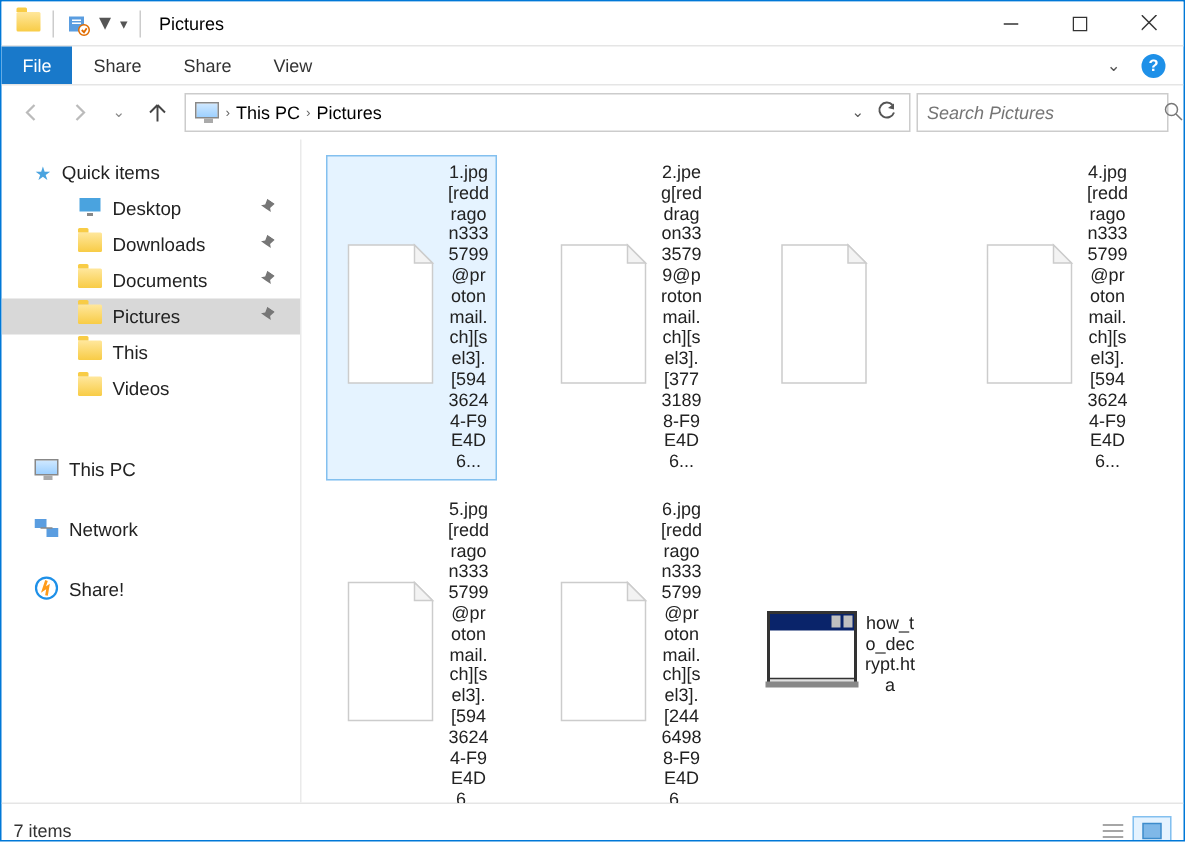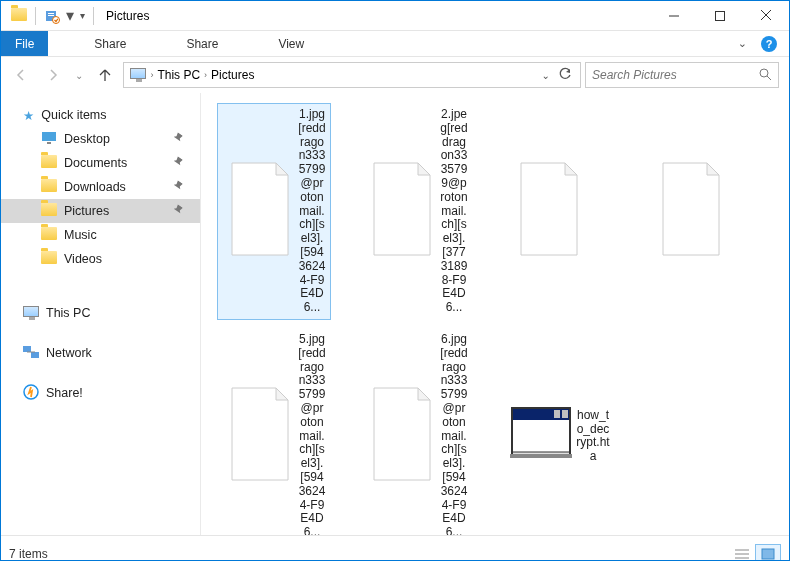--- a/index.html
+++ b/index.html
@@ -5,39 +5,39 @@
 * { margin: 0; padding: 0; box-sizing: border-box; font-family: "Segoe UI", Arial, sans-serif; }
 body { width: 790px; height: 561px; border: 1px solid #0078d7; background: #fff; overflow: hidden; position: relative; }
 
 .titlebar { height: 30px; background: #fff; display: flex; align-items: center; border-bottom: 1px solid #e5e5e5; font-size: 12px; }
 .titlebar .qat { display: flex; align-items: center; padding: 0 4px; gap: 6px; }
 .titlebar .qat .sep { width: 1px; height: 18px; background: #ccc; margin: 0 2px; }
 .titlebar .title { padding: 0 6px; }
 .titlebar .spacer { flex: 1; }
 .titlebar .winbtn { width: 46px; height: 30px; display: flex; align-items: center; justify-content: center; cursor: default; }
 
-.ribbon { height: 26px; display: flex; align-items: center; font-size: 12px; border-bottom: 1px solid #e5e5e5; padding: 0 0 0 0; gap: 32px; }
+.ribbon { height: 26px; display: flex; align-items: center; font-size: 12px; border-bottom: 1px solid #e5e5e5; padding: 0 0 0 0; }
 .ribbon .tab { padding: 0 14px; height: 100%; display: flex; align-items: center; color: #333; }
 .ribbon .tab.file { background: #1979ca; color: #fff; }
 .ribbon .help { margin-left: auto; display: flex; align-items: center; padding: 0 12px; gap: 14px; }
 
 .addrrow { height: 36px; display: flex; align-items: center; padding: 4px 10px 4px 6px; gap: 4px; }
 .navarrow { width: 28px; height: 28px; display: flex; align-items: center; justify-content: center; color: #999; }
 .navarrow.active { color: #333; }
 .breadcrumb { flex: 1; border: 1px solid #ccc; height: 26px; display: flex; align-items: center; padding: 0 4px; font-size: 12px; }
 .breadcrumb .crumb { display: flex; align-items: center; gap: 4px; padding: 0 2px; }
 .breadcrumb .chev { color: #666; font-size: 9px; padding: 0 2px; }
 .breadcrumb .end { margin-left: auto; display: flex; align-items: center; gap: 8px; color: #555; padding-right: 4px; }
-.searchbox { width: 194px; border: 1px solid #ccc; height: 26px; display: flex; align-items: center; padding: 0 6px; color: #777; font-size: 12px; }
+.searchbox { width: 168px; border: 1px solid #ccc; height: 26px; display: flex; align-items: center; padding: 0 6px; color: #777; font-size: 12px; }
 .searchbox input { border: none; outline: none; flex: 1; font-size: 12px; font-style: italic; color: #777; background: transparent; }
 
 .client { display: flex; height: 442px; }
 .sidebar { width: 200px; border-right: 1px solid #eaeaea; padding: 8px 0; overflow-y: auto; font-size: 12.5px; }
 .side-item { display: flex; align-items: center; height: 24px; padding-left: 20px; gap: 7px; color: #222; cursor: default; }
-.side-item.indent { padding-left: 40px; }
+.side-item.indent { padding-left: 51px; }
 .side-item.section { padding-left: 22px; margin-top: 2px; }
 .side-item.selected { background: #d8d8d8; }
 .side-item .pin { margin-left: auto; margin-right: 18px; color: #888; font-size: 10px; transform: rotate(40deg); }
 .side-spacer { height: 14px; }
 
 .content { flex: 1; padding: 10px 16px 10px 16px; display: flex; flex-wrap: wrap; align-content: flex-start; gap: 8px 28px; overflow-y: auto; }
 .fileitem { width: 114px; display: flex; align-items: center; text-align: center; font-size: 12px; padding: 4px; border: 1px solid transparent; }
 .fileitem.selected { border: 1px solid #83c0ef; background: #e5f3ff; }
 .fileitem .thumb { width: 86px; height: 96px; margin-bottom: 4px; display: flex; align-items: center; justify-content: center; }
 .fileitem .label { line-height: 1.15; word-break: break-all; color: #222; }
@@ -155,42 +155,42 @@
               <rect x="1" y="1" width="14" height="9" fill="#4aa3df"></rect>
               <rect x="6" y="11" width="4" height="2" fill="#888"></rect>
             </svg></span>
           <span>Desktop</span>
           <span class="pin" style="transform: rotate(35deg);"><svg width="10" height="10">
               <path d="M2 0 L8 0 L7 4 L9 6 L5 6 L5 10 L5 6 L1 6 L3 4 Z" fill="#777"></path>
             </svg></span>
         </div>
         <div class="side-item indent">
           <span><span class="folder-ico"></span></span>
+          <span>Downloads</span>
+          <span class="pin" style="transform: rotate(35deg);"><svg width="10" height="10">
+              <path d="M2 0 L8 0 L7 4 L9 6 L5 6 L5 10 L5 6 L1 6 L3 4 Z" fill="#777"></path>
+            </svg></span>
+        </div>
+        <div class="side-item indent">
+          <span><span class="folder-ico"></span></span>
           <span>Documents</span>
           <span class="pin" style="transform: rotate(35deg);"><svg width="10" height="10">
               <path d="M2 0 L8 0 L7 4 L9 6 L5 6 L5 10 L5 6 L1 6 L3 4 Z" fill="#777"></path>
             </svg></span>
         </div>
-        <div class="side-item indent">
-          <span><span class="folder-ico"></span></span>
-          <span>Downloads</span>
-          <span class="pin" style="transform: rotate(35deg);"><svg width="10" height="10">
-              <path d="M2 0 L8 0 L7 4 L9 6 L5 6 L5 10 L5 6 L1 6 L3 4 Z" fill="#777"></path>
-            </svg></span>
-        </div>
         <div class="side-item indent selected">
           <span><span class="folder-ico"></span></span>
           <span>Pictures</span>
           <span class="pin" style="transform: rotate(35deg);"><svg width="10" height="10">
               <path d="M2 0 L8 0 L7 4 L9 6 L5 6 L5 10 L5 6 L1 6 L3 4 Z" fill="#777"></path>
             </svg></span>
         </div>
         <div class="side-item indent">
           <span><span class="folder-ico"></span></span>
-          <span>Music</span>
+          <span>This</span>
         </div>
         <div class="side-item indent">
           <span><span class="folder-ico"></span></span>
           <span>Videos</span>
         </div>
       </div>
     <div class="side-spacer"></div>
     <div id="section-items">
         <div class="side-spacer"></div>
         <div class="side-item section">
@@ -244,38 +244,39 @@
           </svg>
         </div>
       </div>
       <div class="fileitem">
         <div class="thumb">
           <svg width="76" height="96">
             <path d="M10 2 L54 2 L66 14 L66 94 L10 94 Z" fill="#fff" stroke="#ccc"></path>
             <path d="M54 2 L54 14 L66 14 Z" fill="#f3f3f3" stroke="#ccc"></path>
           </svg>
         </div>
+        <div class="label">4.jpg[reddragon3335799@protonmail.ch][sel3].[59436244-F9E4D6...</div>
       </div>
       <div class="fileitem">
         <div class="thumb">
           <svg width="76" height="96">
             <path d="M10 2 L54 2 L66 14 L66 94 L10 94 Z" fill="#fff" stroke="#ccc"></path>
             <path d="M54 2 L54 14 L66 14 Z" fill="#f3f3f3" stroke="#ccc"></path>
           </svg>
         </div>
         <div class="label">5.jpg[reddragon3335799@protonmail.ch][sel3].[59436244-F9E4D6...</div>
       </div>
       <div class="fileitem">
         <div class="thumb">
           <svg width="76" height="96">
             <path d="M10 2 L54 2 L66 14 L66 94 L10 94 Z" fill="#fff" stroke="#ccc"></path>
             <path d="M54 2 L54 14 L66 14 Z" fill="#f3f3f3" stroke="#ccc"></path>
           </svg>
         </div>
-        <div class="label">6.jpg[reddragon3335799@protonmail.ch][sel3].[59436244-F9E4D6...</div>
+        <div class="label">6.jpg[reddragon3335799@protonmail.ch][sel3].[24464988-F9E4D6...</div>
       </div>
       <div class="fileitem">
         <div class="thumb">
           <svg width="70" height="64">
             <rect x="6" y="6" width="58" height="48" fill="#fff" stroke="#333" stroke-width="2"></rect>
             <rect x="6" y="6" width="58" height="12" fill="#0a246a"></rect>
             <rect x="56" y="8" width="6" height="8" fill="#c0c0c0"></rect>
             <rect x="48" y="8" width="6" height="8" fill="#c0c0c0"></rect>
             <rect x="6" y="50" width="58" height="4" fill="#e0e0e0" stroke="#333"></rect>
             <rect x="6" y="6" width="58" height="48" fill="none" stroke="#333" stroke-width="2"></rect>

